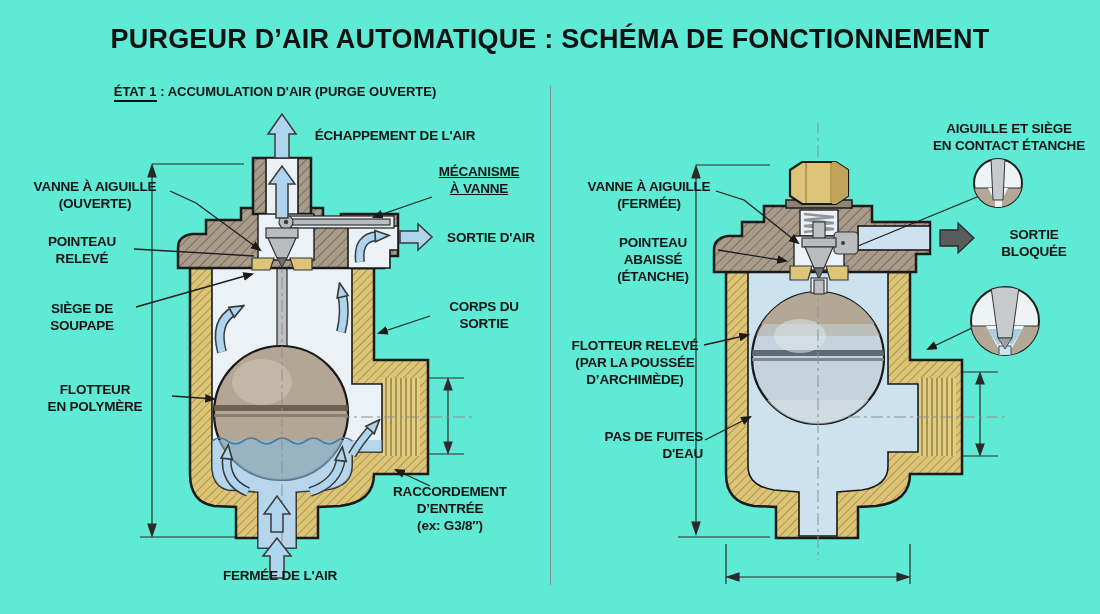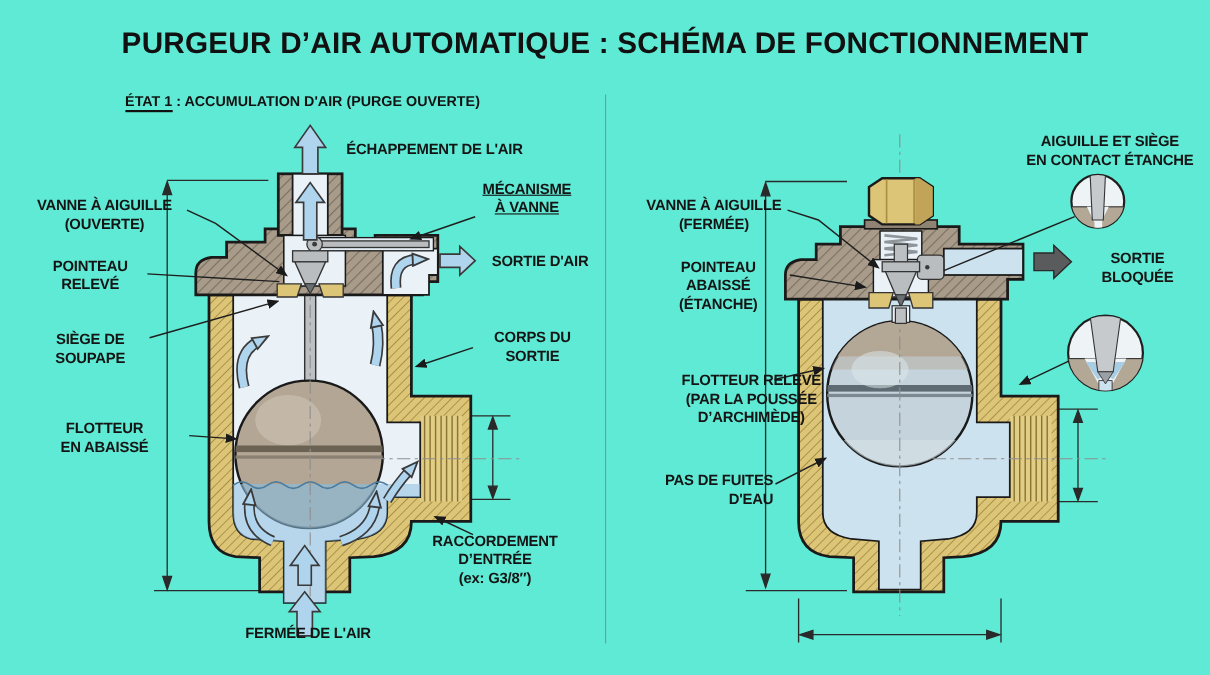--- a/index.html
+++ b/index.html
@@ -293,21 +293,21 @@
   <div class="lbl" style="left:30px;top:300px;width:104px;">
     <div>SIÈGE DE</div>
     <div>SOUPAPE</div>
   </div>
   <div class="lbl" style="left:428px;top:298px;width:112px;">
     <div>CORPS DU</div>
     <div>SORTIE</div>
   </div>
   <div class="lbl" style="left:25px;top:381px;width:140px;">
     <div>FLOTTEUR</div>
-    <div>EN ABAISSÉ</div>
+    <div>EN POLYMÈRE</div>
   </div>
   <div class="lbl" style="left:385px;top:483px;width:130px;">
     <div>RACCORDEMENT</div>
     <div>D’ENTRÉE</div>
     <div>(ex: G3/8″)</div>
   </div>
   <div class="lbl" style="left:207px;top:567px;width:146px;">FERMÉE DE L'AIR</div>
 
   <div class="lbl" style="left:920px;top:120px;width:178px;">
     <div>AIGUILLE ET SIÈGE</div>
@@ -319,21 +319,21 @@
   </div>
   <div class="lbl" style="left:590px;top:234px;width:126px;">
     <div>POINTEAU</div>
     <div>ABAISSÉ</div>
     <div>(ÉTANCHE)</div>
   </div>
   <div class="lbl" style="left:982px;top:226px;width:104px;">
     <div>SORTIE</div>
     <div>BLOQUÉE</div>
   </div>
-  <div class="lbl" style="left:568px;top:337px;width:134px;margin-left:48px;">
+  <div class="lbl" style="left:568px;top:337px;width:134px;">
     <div>FLOTTEUR RELEVÉ</div>
     <div>(PAR LA POUSSÉE</div>
     <div>D’ARCHIMÈDE)</div>
   </div>
   <div class="lbl" style="left:585px;top:428px;width:118px;text-align:right;">
     <div>PAS DE FUITES</div>
     <div>D'EAU</div>
   </div>
 
 </div>

